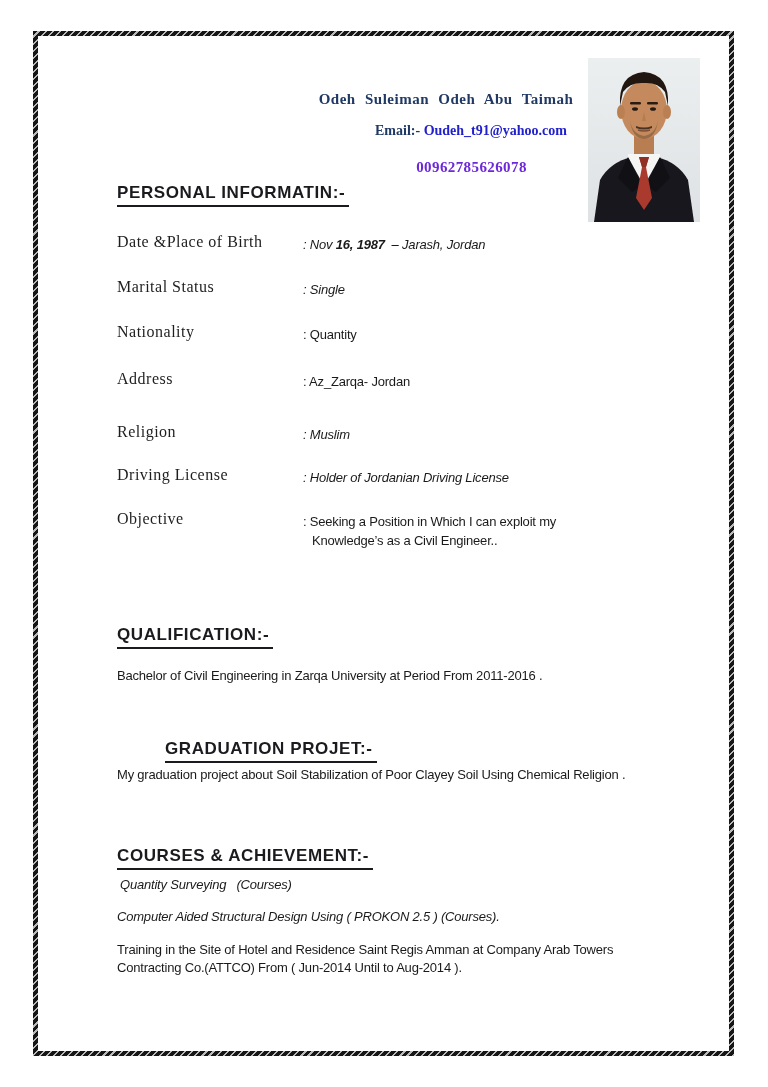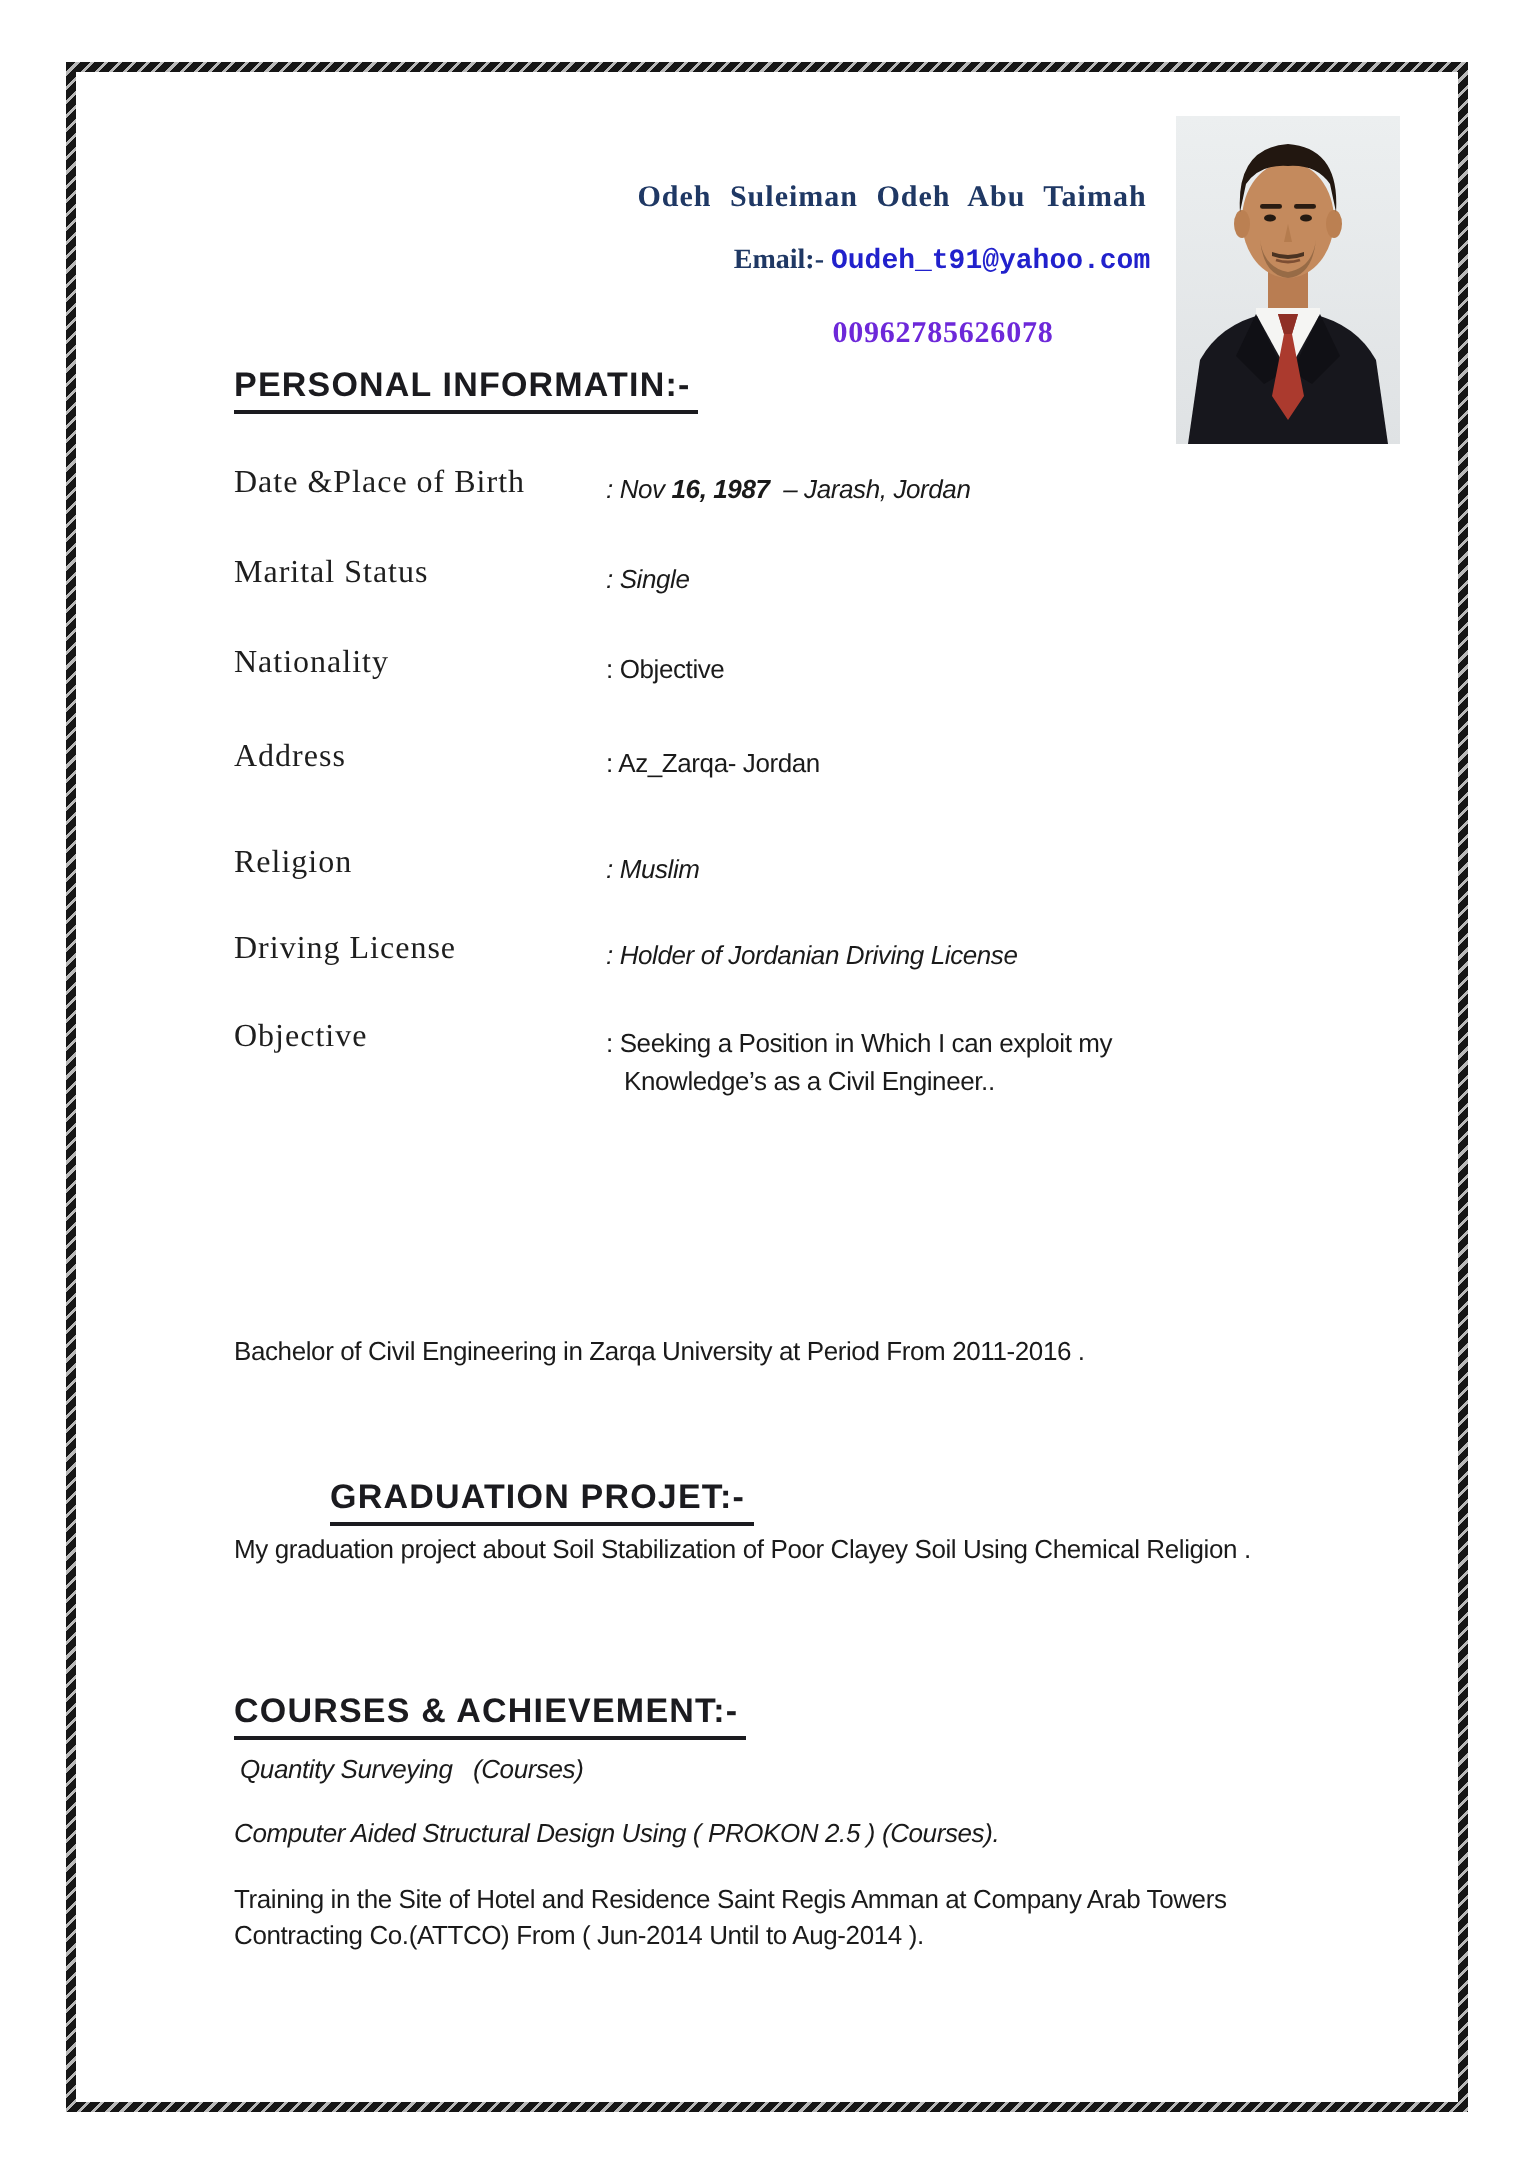--- a/index.html
+++ b/index.html
@@ -21,21 +21,21 @@
     left:315px; top:91px; width:262px; text-align:center;
     font-family:"Liberation Serif", serif; font-weight:bold; font-size:15px;
     color:var(--name-navy, #1f3864); letter-spacing:.5px; word-spacing:5px;
     white-space:pre-wrap;
   }
   .email-line {
     left:352px; top:123px; width:238px; text-align:center;
     font-family:"Liberation Serif", serif; font-weight:bold; font-size:14px;
     color:var(--name-navy, #1f3864); white-space:pre-wrap;
   }
-  .email-line .addr { color:var(--email-blue, #2121cc);font-family:Liberation Mono, monospace; }
+  .email-line .addr { color:var(--email-blue, #2121cc); }
   .phone {
     left:404px; top:159px; width:135px; text-align:center;
     font-family:"Liberation Serif", serif; font-weight:bold; font-size:15px;
     color:#6d28d9; letter-spacing:.4px;
   }
 
   .photo { left:588px; top:58px; width:112px; height:164px; }
   .photo svg { display:block; width:100%; height:100%; }
 
   .sec-heading {
@@ -127,34 +127,35 @@
 
   <div class="abs h-personal"><span class="sec-heading">PERSONAL INFORMATIN:-</span></div>
 
   <div class="abs row-label" style="top:233px">Date &amp;Place of Birth</div>
   <div class="abs row-value italic" style="top:237px"><span>: Nov </span><span class="bold-seg">16, 1987</span><span>  – Jarash, Jordan</span></div>
 
   <div class="abs row-label" style="top:278px">Marital Status</div>
   <div class="abs row-value italic" style="top:282px">: Single</div>
 
   <div class="abs row-label" style="top:323px">Nationality</div>
-  <div class="abs row-value" style="top:327px">: Objective</div>
+  <div class="abs row-value" style="top:327px">: Quantity</div>
 
   <div class="abs row-label" style="top:370px">Address</div>
   <div class="abs row-value" style="top:374px">: Az_Zarqa- Jordan</div>
 
   <div class="abs row-label" style="top:423px">Religion</div>
   <div class="abs row-value italic" style="top:427px">: Muslim</div>
 
   <div class="abs row-label" style="top:466px">Driving License</div>
   <div class="abs row-value italic" style="top:470px">: Holder of Jordanian Driving License</div>
 
   <div class="abs row-label" style="top:510px">Objective</div>
   <div class="abs row-value" style="top:514px"><span>: Seeking a Position in Which I can exploit my</span><span class="obj-line2">Knowledge’s as a Civil Engineer..</span></div>
 
+  <div class="abs h-qual"><span class="sec-heading">QUALIFICATION:-</span></div>
   <div class="abs body-text" style="top:668px">Bachelor of Civil Engineering in Zarqa University at Period From 2011-2016 .</div>
 
   <div class="abs h-grad"><span class="sec-heading">GRADUATION PROJET:-</span></div>
   <div class="abs body-text" style="top:767px">My graduation project about Soil Stabilization of Poor Clayey Soil Using Chemical Religion .</div>
 
   <div class="abs h-courses"><span class="sec-heading">COURSES &amp; ACHIEVEMENT:-</span></div>
   <div class="abs body-text italic" style="left:120px; top:877px">Quantity Surveying   (Courses)</div>
   <div class="abs body-text italic" style="top:909px">Computer Aided Structural Design Using ( PROKON 2.5 ) (Courses).</div>
   <div class="abs body-text" style="top:942px"><span>Training in the Site of Hotel and Residence Saint Regis Amman at Company Arab Towers</span><span class="t-line2">Contracting Co.(ATTCO) From ( Jun-2014 Until to Aug-2014 ).</span></div>
 

